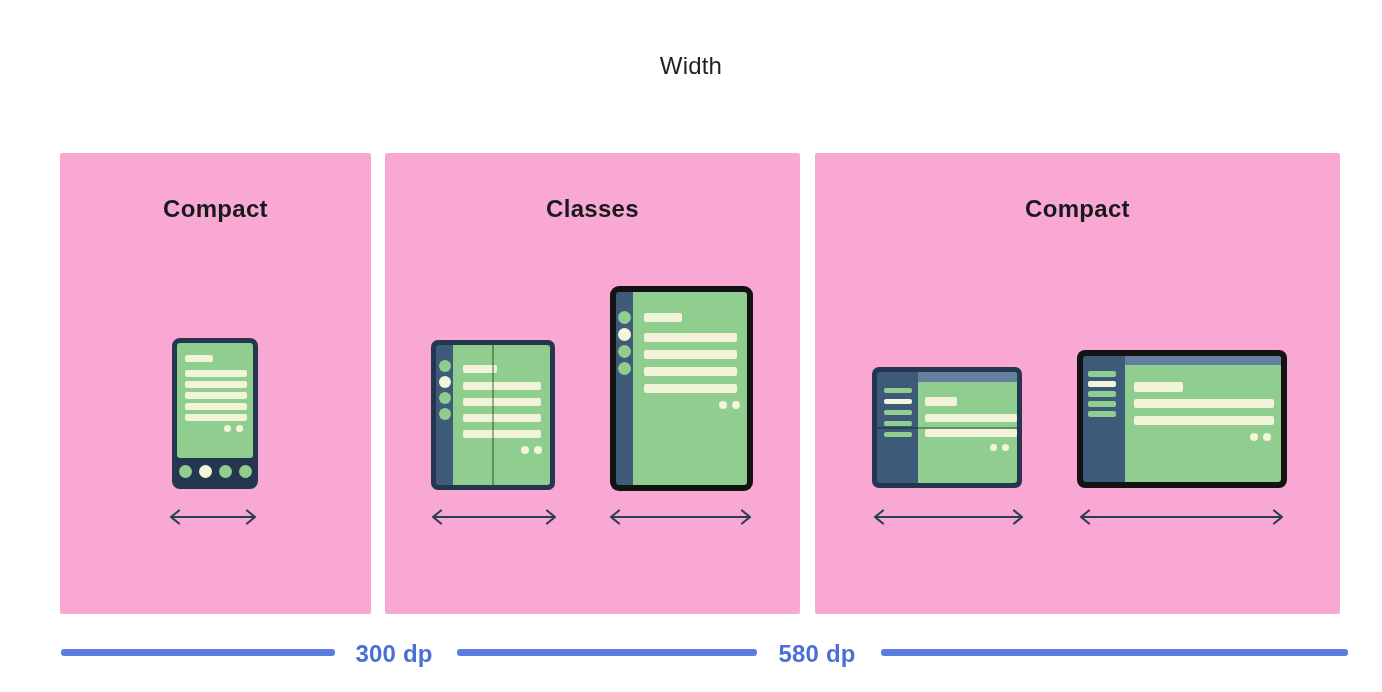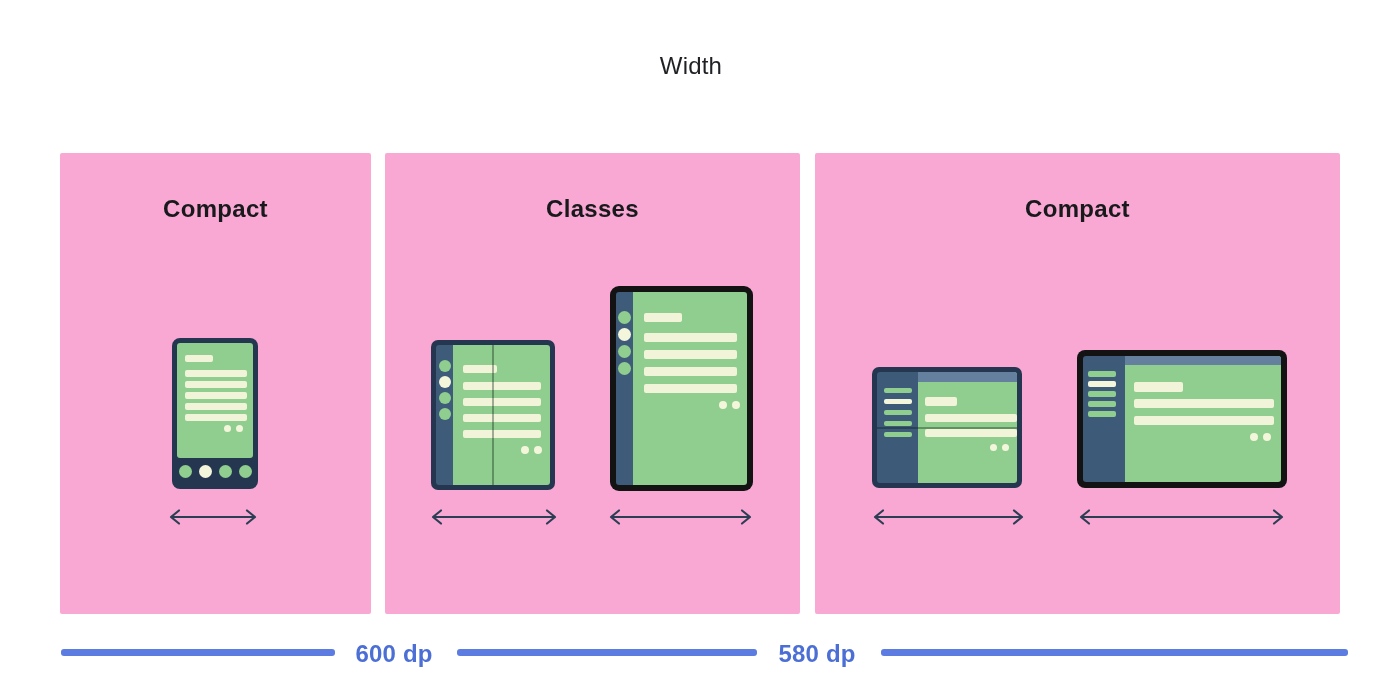--- a/index.html
+++ b/index.html
@@ -250,18 +250,18 @@
       <polyline points="142,3.5 150,10 142,16.5"></polyline>
     </svg>
     <svg class="arrow" style="left:263px; top:354px;" width="207" height="20" viewBox="0 0 207 20">
       <line x1="4" y1="10" x2="203" y2="10"></line>
       <polyline points="11,3.5 3,10 11,16.5"></polyline>
       <polyline points="196,3.5 204,10 196,16.5"></polyline>
     </svg>
   </div>
 
   <div class="axis-seg" style="left:61px;  width:274px;"></div>
-  <div class="axis-label" style="left:338px;">600 dp</div>
+  <div class="axis-label" style="left:338px;">300 dp</div>
   <div class="axis-seg" style="left:457px; width:300px;"></div>
   <div class="axis-label" style="left:761px;">580 dp</div>
   <div class="axis-seg" style="left:881px; width:467px;"></div>
 
 </div>
 
 </body></html>

